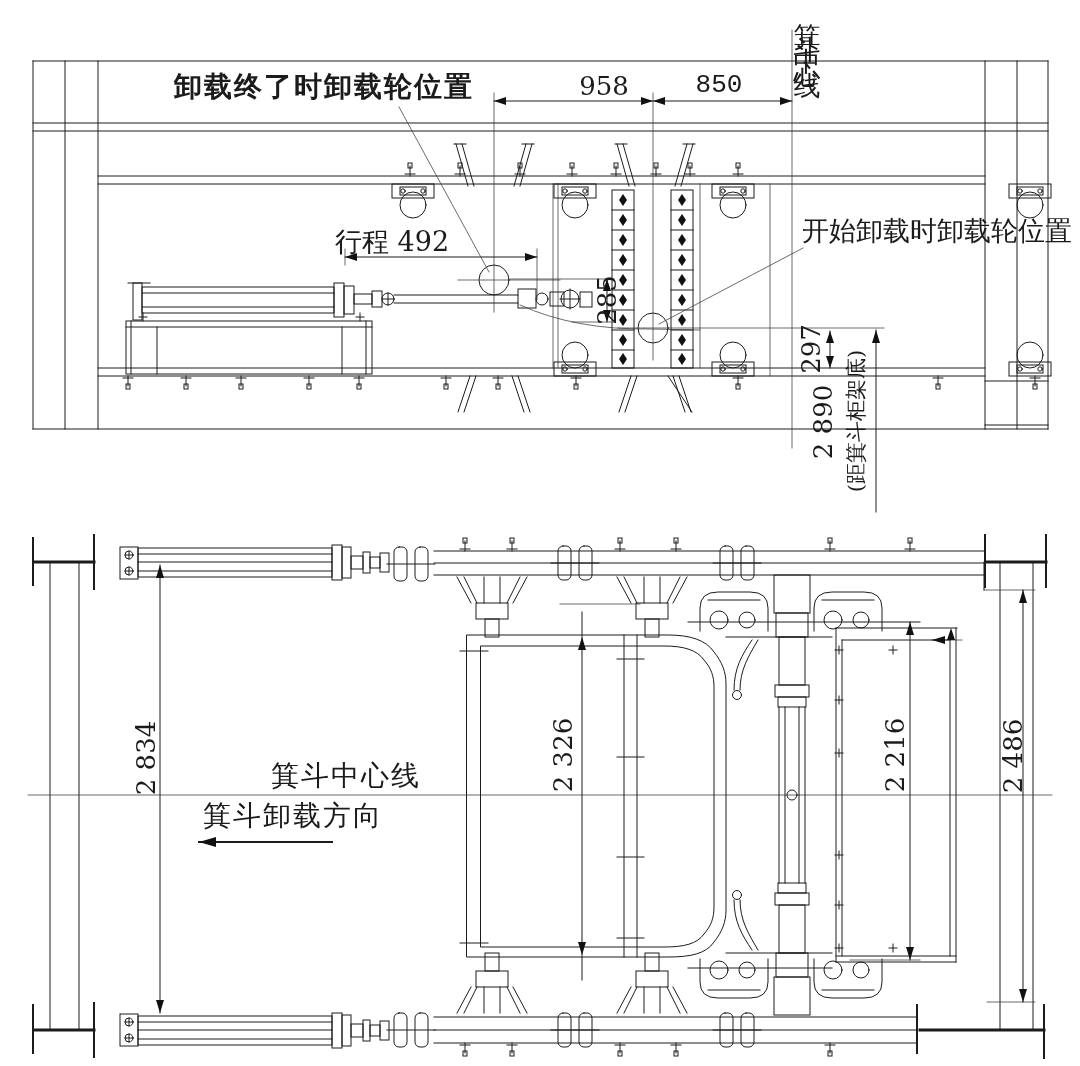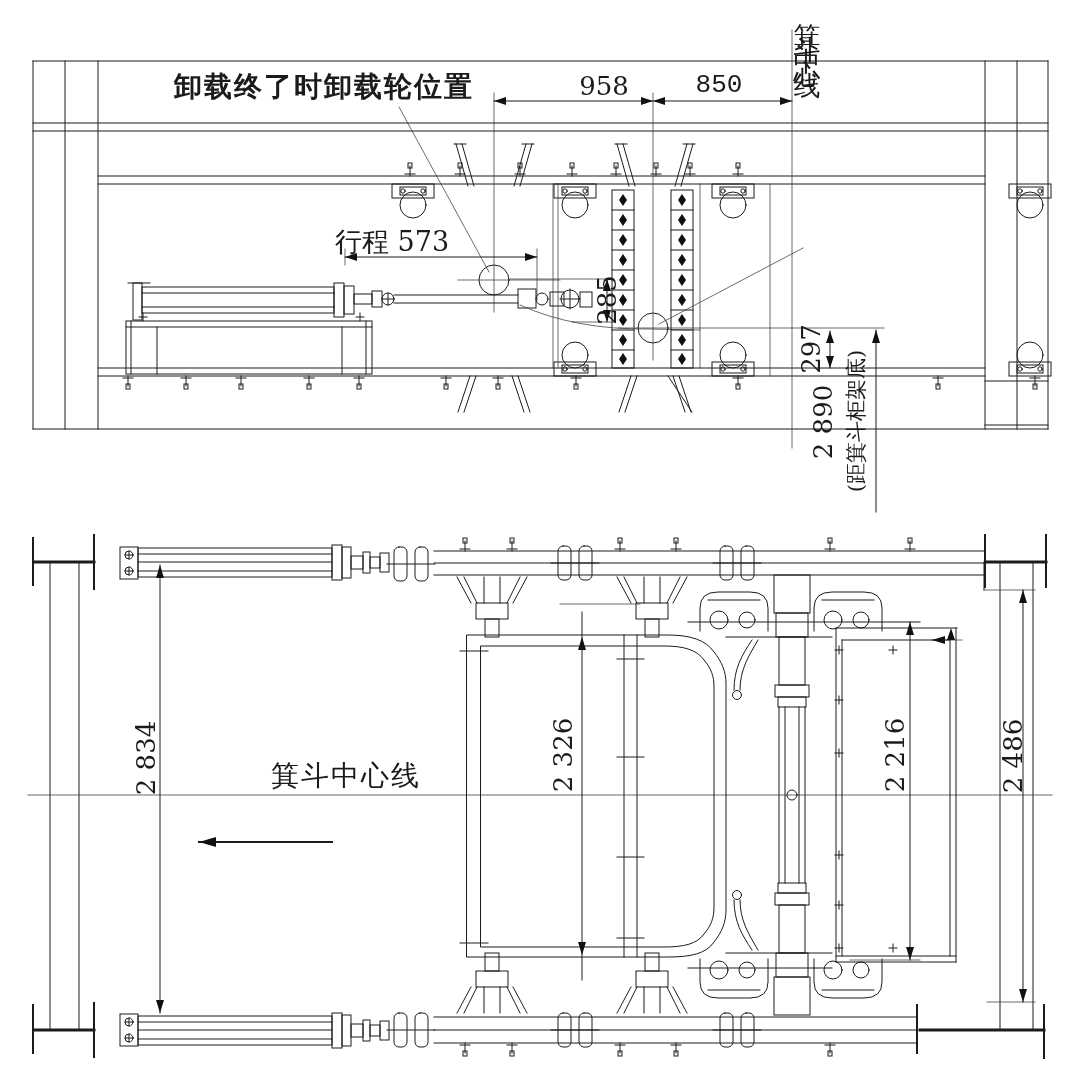--- a/index.html
+++ b/index.html
@@ -413,24 +413,26 @@
     <path d="M199,842 l17,-5 v10 z"></path>
     <path d="M932,640 l13,-4 v8 z"></path>
         <path d="M951,628 l-4,12 h8 z"></path>
   </g>
 </svg>
 
 <div class="lbl cjk" style="left:174px;top:68px;font-weight:bold;">卸载终了时卸载轮位置</div>
 <div class="lbl num" style="left:541px;top:71px;width:62px;margin-left:32px;">958</div>
 <div class="lbl num" style="left:688px;top:70px;width:62px;font-family:Liberation Mono, monospace;">850</div>
 <div class="lbl vtext" style="left:794px;top:2px;height:240px;">箕斗中心线</div>
-<div class="lbl cjk" style="left:335px;top:224px;font-size:27px;letter-spacing:0;">行程 573</div>
+<div class="lbl cjk" style="left:802px;top:213px;font-size:27px;letter-spacing:0;">开始卸载时卸载轮位置</div>
+<div class="lbl cjk" style="left:335px;top:224px;font-size:27px;letter-spacing:0;">行程 492</div>
 <div class="lbl num rot" style="left:552px;top:285px;">285</div>
 <div class="lbl num rot" style="left:756px;top:334px;">297</div>
 <div class="lbl num rot" style="left:768px;top:407px;">2 890</div>
 <div class="lbl num rot" style="left:751px;top:406px;width:210px;font-size:21px;">(距箕斗柜架底)</div>
 <div class="lbl num rot" style="left:91px;top:743px;">2 834</div>
 <div class="lbl cjk" style="left:271px;top:757px;">箕斗中心线</div>
+<div class="lbl cjk" style="left:203px;top:797px;">箕斗卸载方向</div>
 <div class="lbl num rot" style="left:508px;top:740px;">2 326</div>
 <div class="lbl num rot" style="left:840px;top:740px;">2 216</div>
 <div class="lbl num rot" style="left:958px;top:741px;">2 486</div>
 
 </div>
 
 </body></html>

